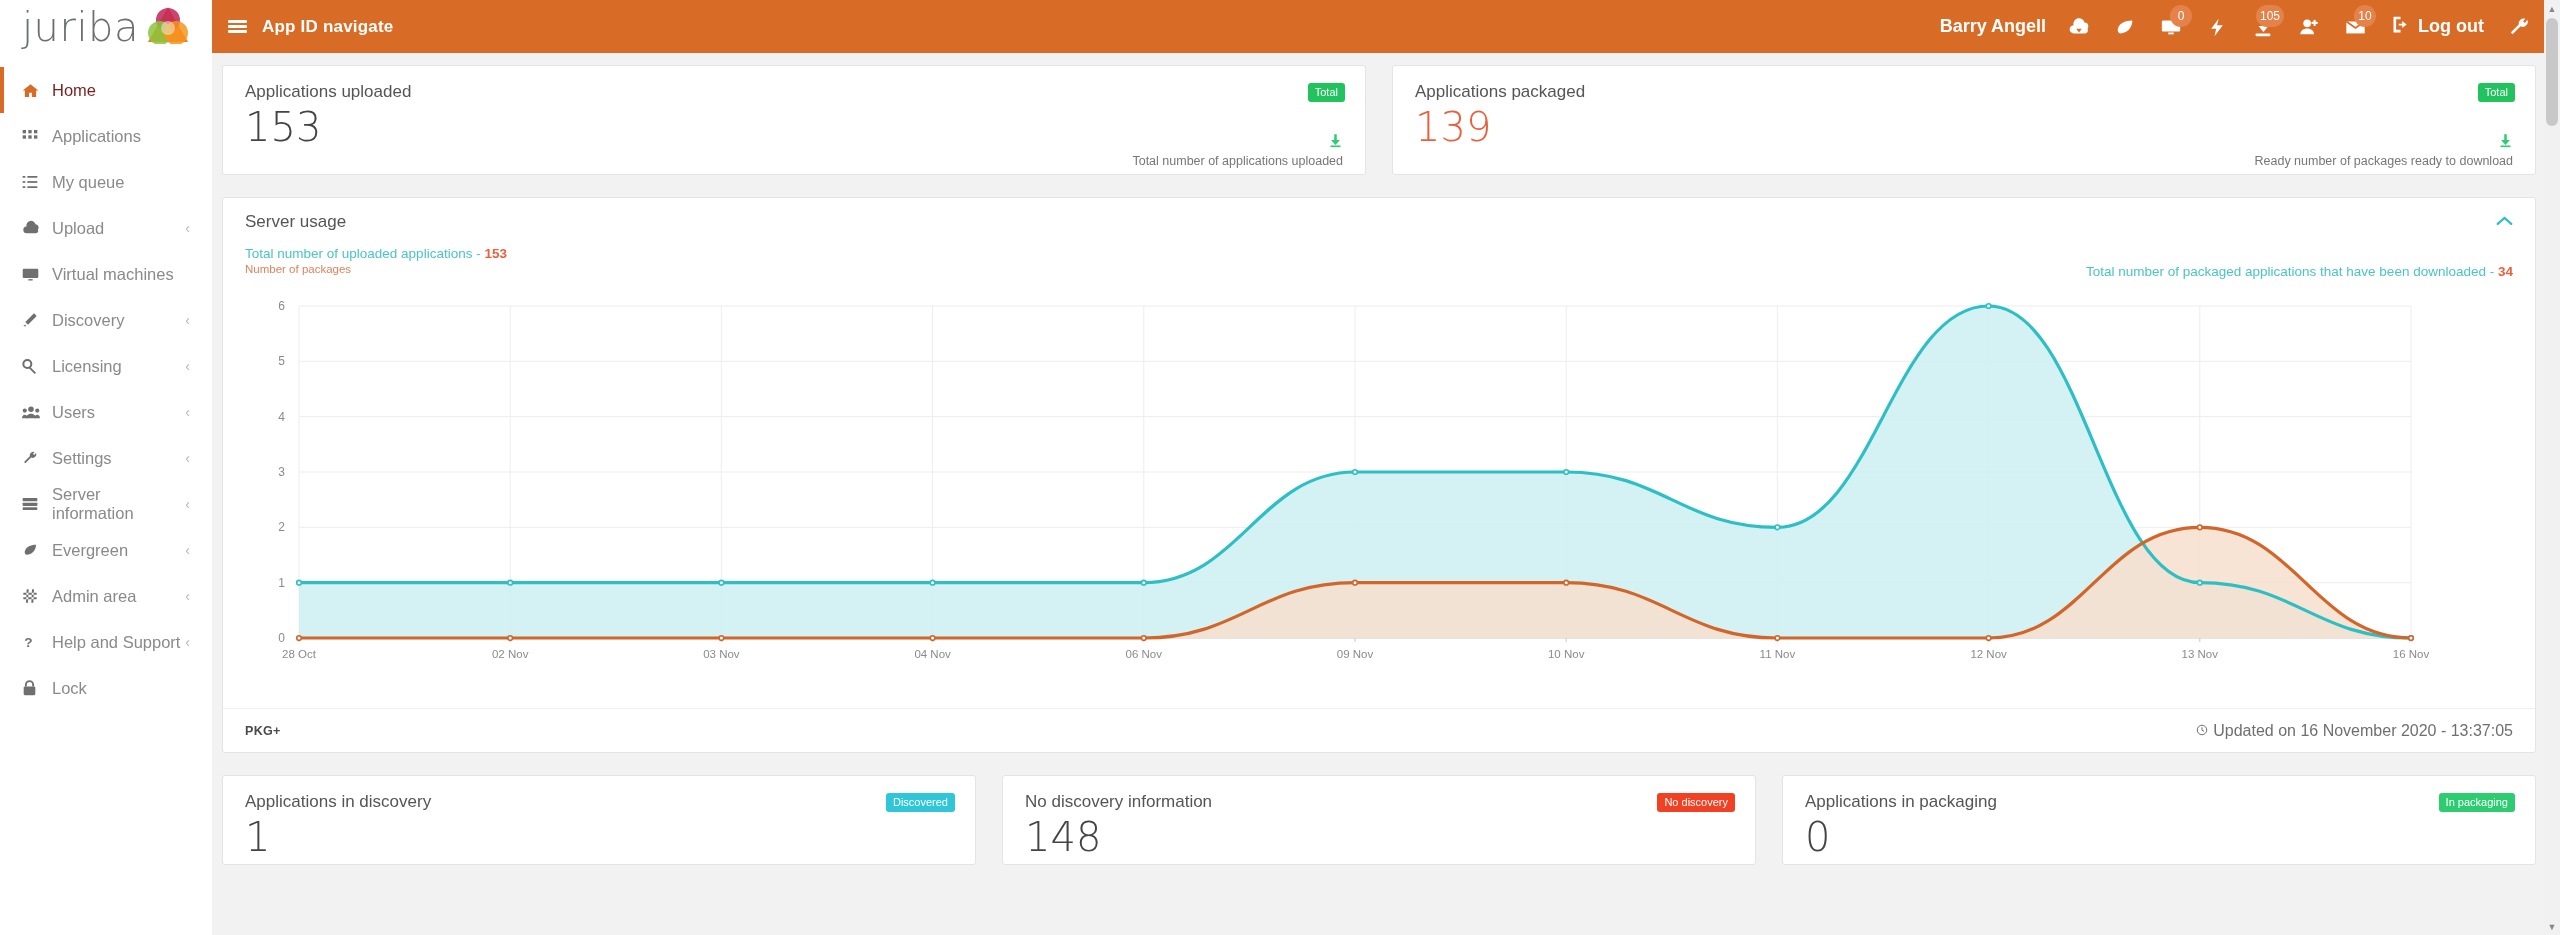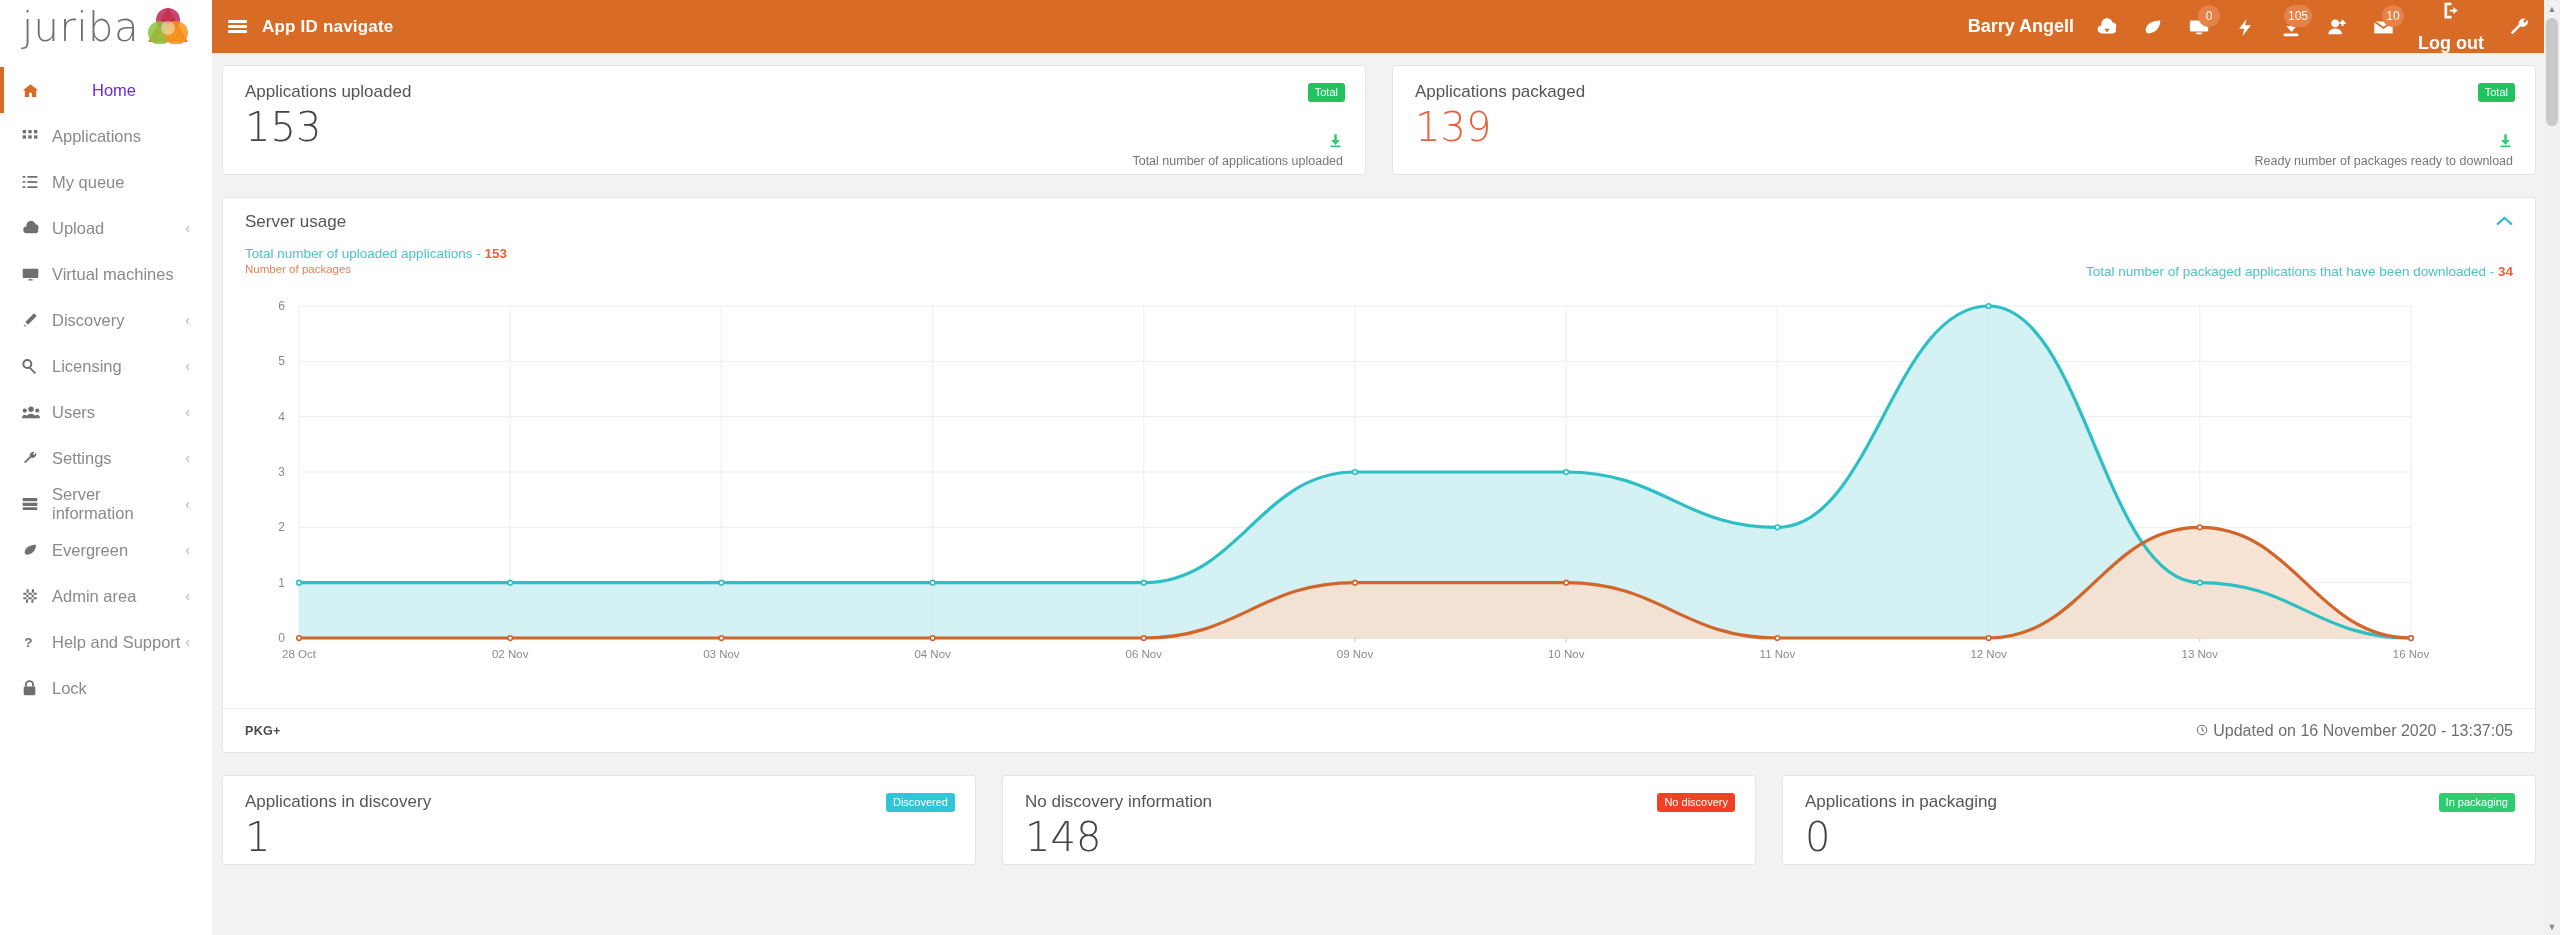--- a/index.html
+++ b/index.html
@@ -33,32 +33,32 @@
     align-items:center; justify-content:center; cursor:pointer;
   }
   .tb-icon svg { fill:#fff; }
   .badge {
     position:absolute; top:5px; right:2px; min-width:22px; height:22px;
     border-radius:11px; background:#e58249; color:#fff; font-size:12px;
     display:flex; align-items:center; justify-content:center; padding:0 4px;
     line-height:1; font-weight:normal;
   }
   #logout { display:flex; align-items:center; color:#fff; font-weight:bold; font-size:18px;
-    cursor:pointer; padding:0 12px; white-space:nowrap; gap:7px;flex-direction:column; }
+    cursor:pointer; padding:0 12px; white-space:nowrap; gap:7px; }
 
   
   #sidebar {
     position:absolute; left:0; top:53px; width:212px; bottom:0;
     background:#fff; padding-top:14px;
   }
   .side-item {
     display:flex; align-items:center; height:46px; padding-left:22px;
     color:#8a8a8a; font-size:16.5px; cursor:pointer; position:relative;
   }
-  .side-item.active { color:#6d28d9;gap:40px; }
+  .side-item.active { color:#7f1d1d; }
   .side-item.active::before {
     content:''; position:absolute; left:0; top:0; bottom:0; width:4px; background:#d86c26;
   }
   .side-ico { width:30px; display:flex; align-items:center; color:#6f6f6f; flex-shrink:0; }
   .side-item.active .side-ico { color:#d86c26; }
   .side-ico svg { fill:currentColor; }
   .side-chev { margin-left:auto; margin-right:22px; color:#b5b5b5; font-size:14px; }
 
   
   #main { position:absolute; left:212px; top:53px; right:16px; bottom:0; padding:12px 8px 0 10px; }

